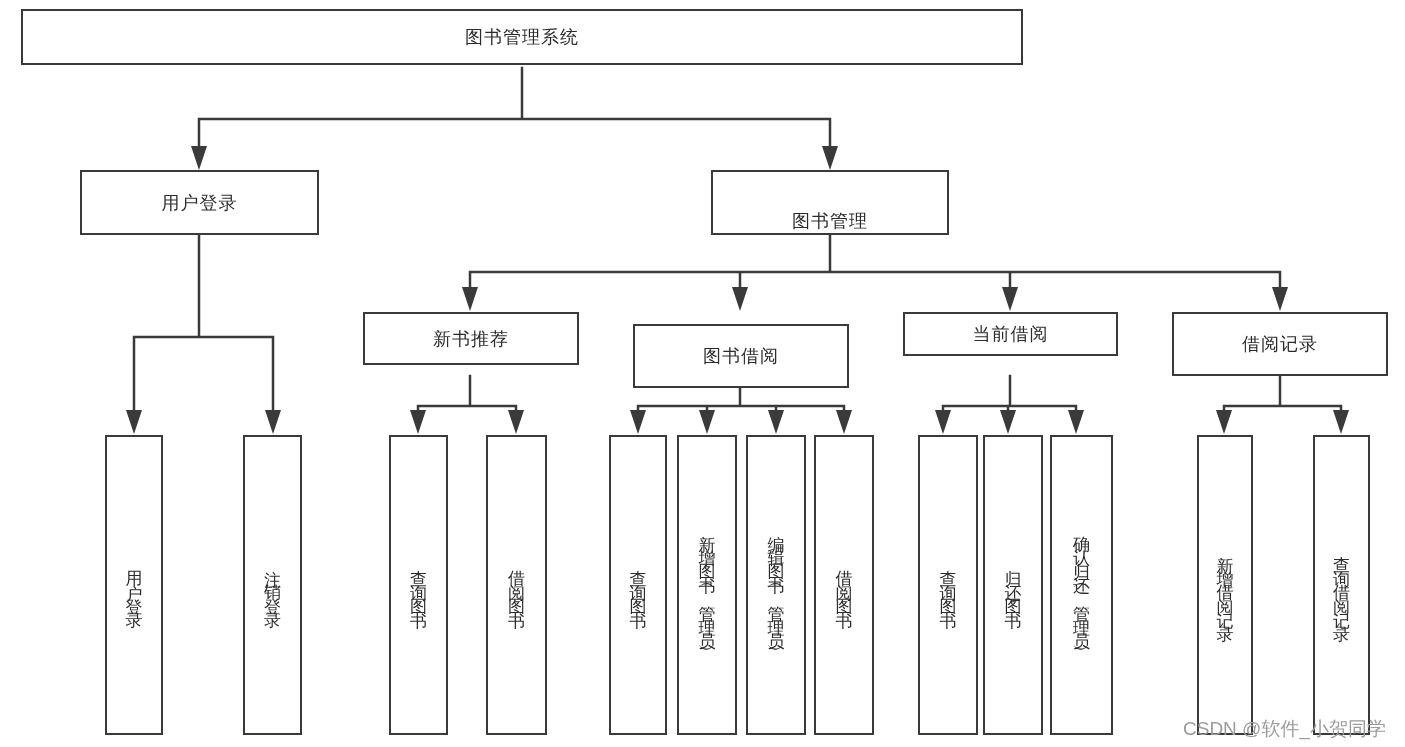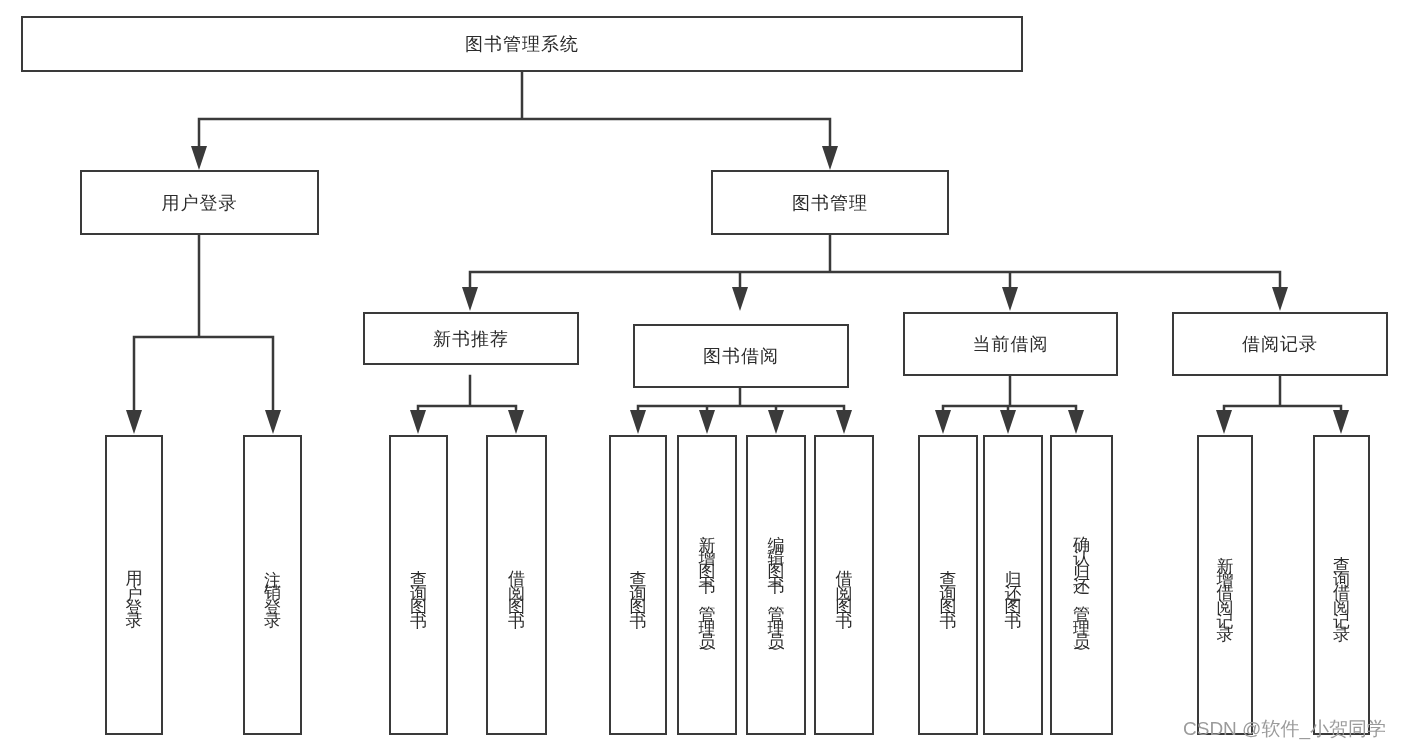--- a/index.html
+++ b/index.html
@@ -93,38 +93,38 @@
       <polygon points="768,410 784,410 776,434"></polygon>
       <polygon points="836,410 852,410 844,434"></polygon>
       <polygon points="935,410 951,410 943,434"></polygon>
       <polygon points="1000,410 1016,410 1008,434"></polygon>
       <polygon points="1068,410 1084,410 1076,434"></polygon>
       <polygon points="1216,410 1232,410 1224,434"></polygon>
       <polygon points="1333,410 1349,410 1341,434"></polygon>
     </g>
   </svg>
 
-  <div class="node h" style="left:21px; top:16px; width:1002px; height:56px;">
+  <div class="node h" style="left:21px; top:9px; width:1002px; height:56px;">
     <span>图书管理系统</span>
   </div>
 
   <div class="node h" style="left:80px; top:170px; width:239px; height:65px;">
     <span>用户登录</span>
   </div>
-  <div class="node h" style="left:711px; top:170px; width:238px; height:65px;">
+  <div class="node h" style="left:711px; top:170px; width:238px; height:65px;align-items:flex-end;">
     <span>图书管理</span>
   </div>
 
   <div class="node h" style="left:363px; top:312px; width:216px; height:53px;">
     <span>新书推荐</span>
   </div>
   <div class="node h" style="left:633px; top:324px; width:216px; height:64px;">
     <span>图书借阅</span>
   </div>
-  <div class="node h" style="left:903px; top:312px; width:215px; height:64px;font-family:Liberation Serif, serif;">
+  <div class="node h" style="left:903px; top:312px; width:215px; height:44px;font-family:Liberation Serif, serif;">
     <span>当前借阅</span>
   </div>
   <div class="node h" style="left:1172px; top:312px; width:216px; height:64px;text-align:center;">
     <span>借阅记录</span>
   </div>
 
   <div class="node v" style="left:105px; top:435px; width:58px; height:300px;">
     <span>用户登录</span>
   </div>
   <div class="node v" style="left:243px; top:435px; width:59px; height:300px;">

